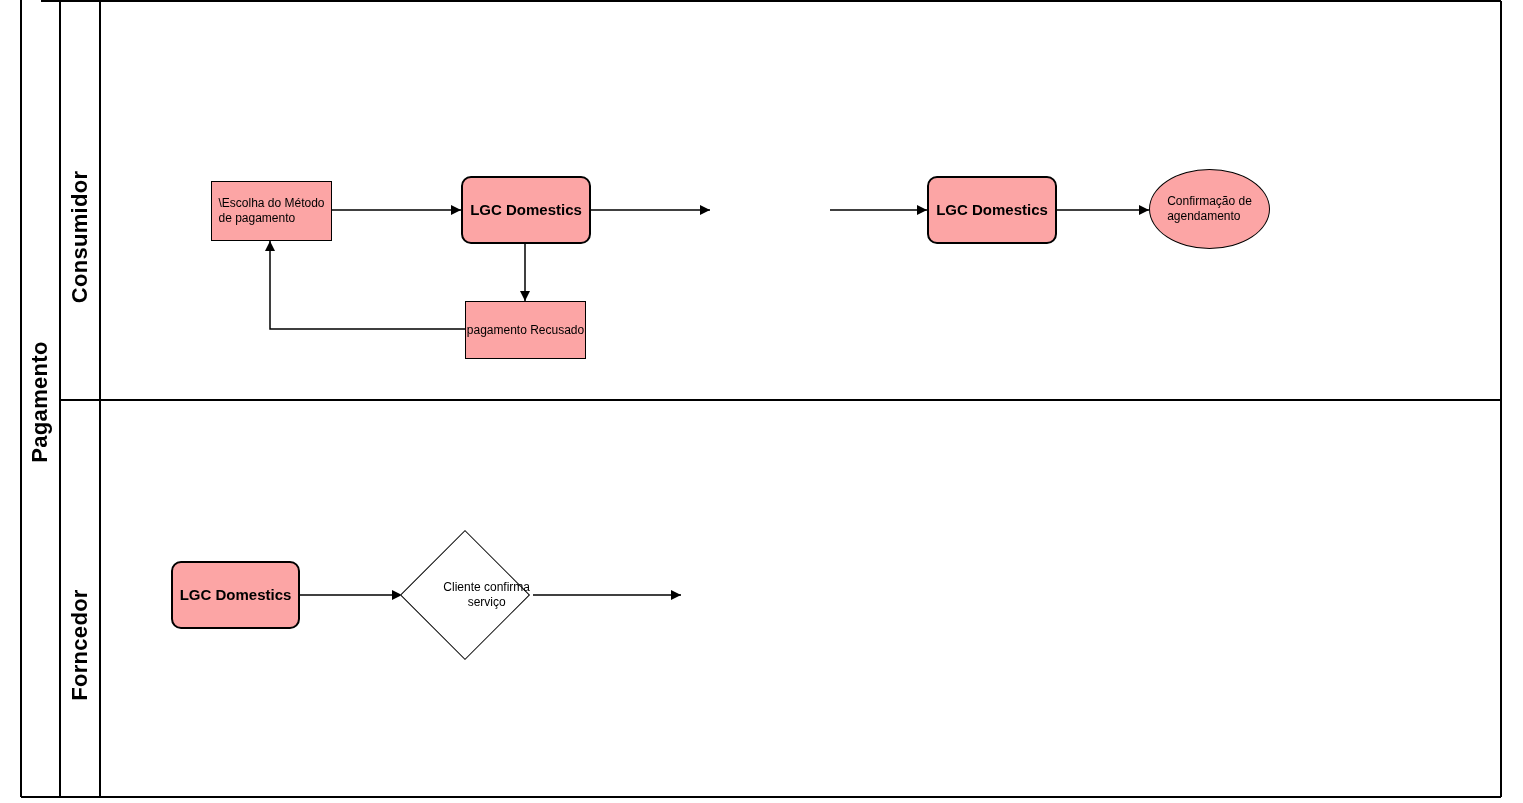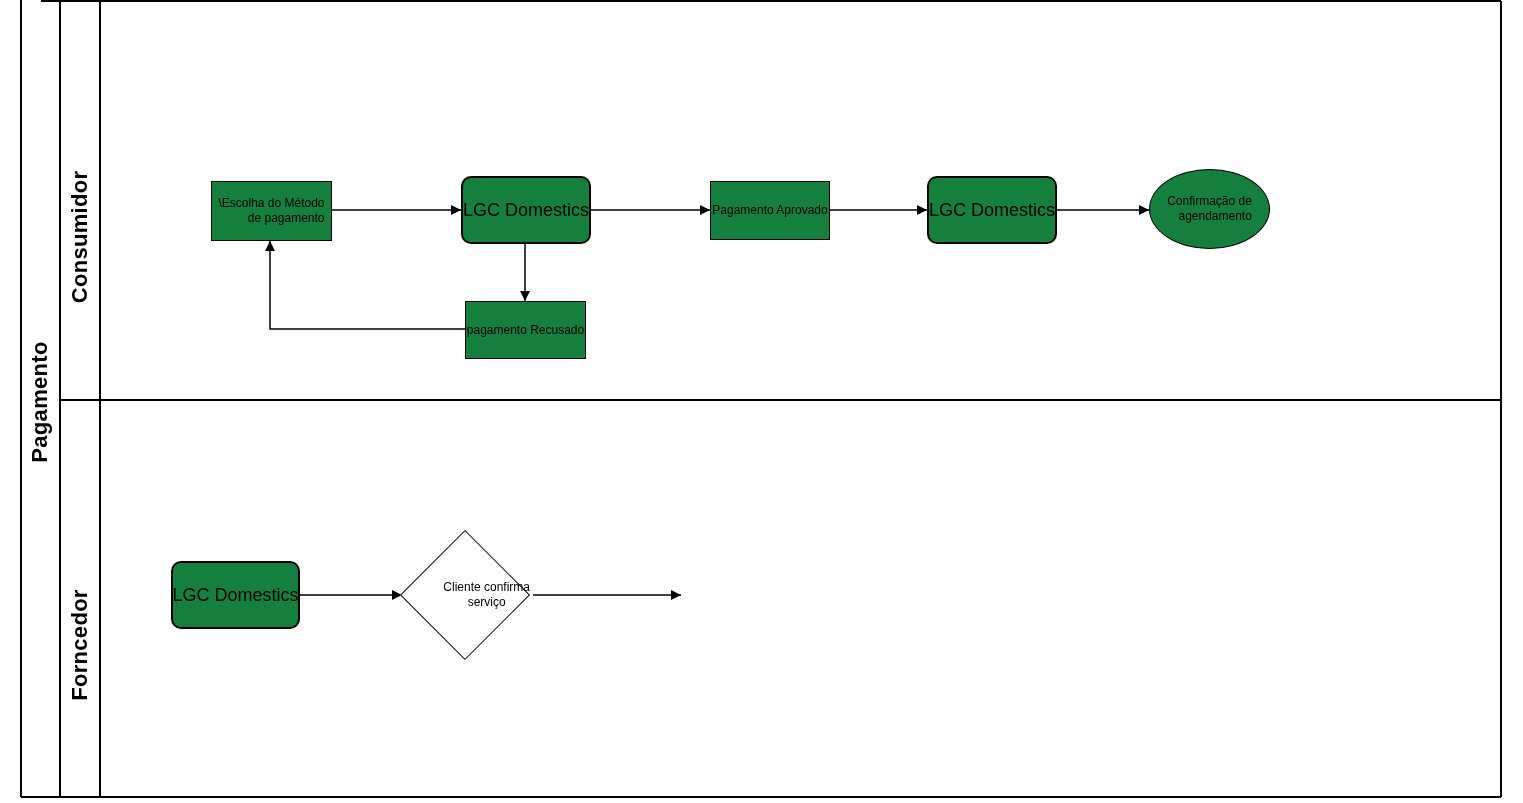--- a/index.html
+++ b/index.html
@@ -3,26 +3,26 @@
 <meta charset="utf-8">
 <style>
   html,body{margin:0;padding:0;background:#ffffff;}
   .canvas{
     position:relative;width:1523px;height:803px;background:#ffffff;
     font-family:"Liberation Sans",sans-serif;color:#000;overflow:hidden;
   }
   svg.layer{position:absolute;left:0;top:0;width:1523px;height:803px;}
   .node{
     position:absolute;display:flex;align-items:center;justify-content:center;
-    text-align:right;background:#15803d;border:1px solid #000000;
+    text-align:left;background:#fca5a5;border:1px solid #000000;
     font-size:12px;line-height:1.25;white-space:pre-line;box-sizing:border-box;
   }
   .rounded{
     border:2px solid #000000;border-radius:10px;
-    font-size:18px;font-weight:normal;white-space:nowrap;
+    font-size:15px;font-weight:bold;white-space:nowrap;
   }
   .ellipse{border-radius:50%;}
   .nowrap{white-space:nowrap;}
   .diamond{
     position:absolute;background:#ffffff;border:1px solid #000000;
     transform:rotate(45deg);box-sizing:border-box;
   }
   .diamond-label{
     position:absolute;display:flex;align-items:center;justify-content:flex-end;
     text-align:center;font-size:12px;line-height:1.25;white-space:pre-line;
@@ -76,23 +76,20 @@
 
   <div class="node" style="left:211px;top:181px;width:121px;height:60px;">
     <span>\Escolha do Método
 de pagamento</span>
   </div>
 
   <div class="node rounded" style="left:461px;top:176px;width:130px;height:68px;">
     <span>LGC Domestics</span>
   </div>
 
-  <div class="node nowrap" style="left:710px;top:181px;width:120px;height:59px;">
-    <span>Pagamento Aprovado</span>
-  </div>
 
   <div class="node rounded" style="left:927px;top:176px;width:130px;height:68px;">
     <span>LGC Domestics</span>
   </div>
 
   <div class="node ellipse" style="left:1149px;top:169px;width:121px;height:80px;">
     <span>Confirmação de
 agendamento</span>
   </div>
 

